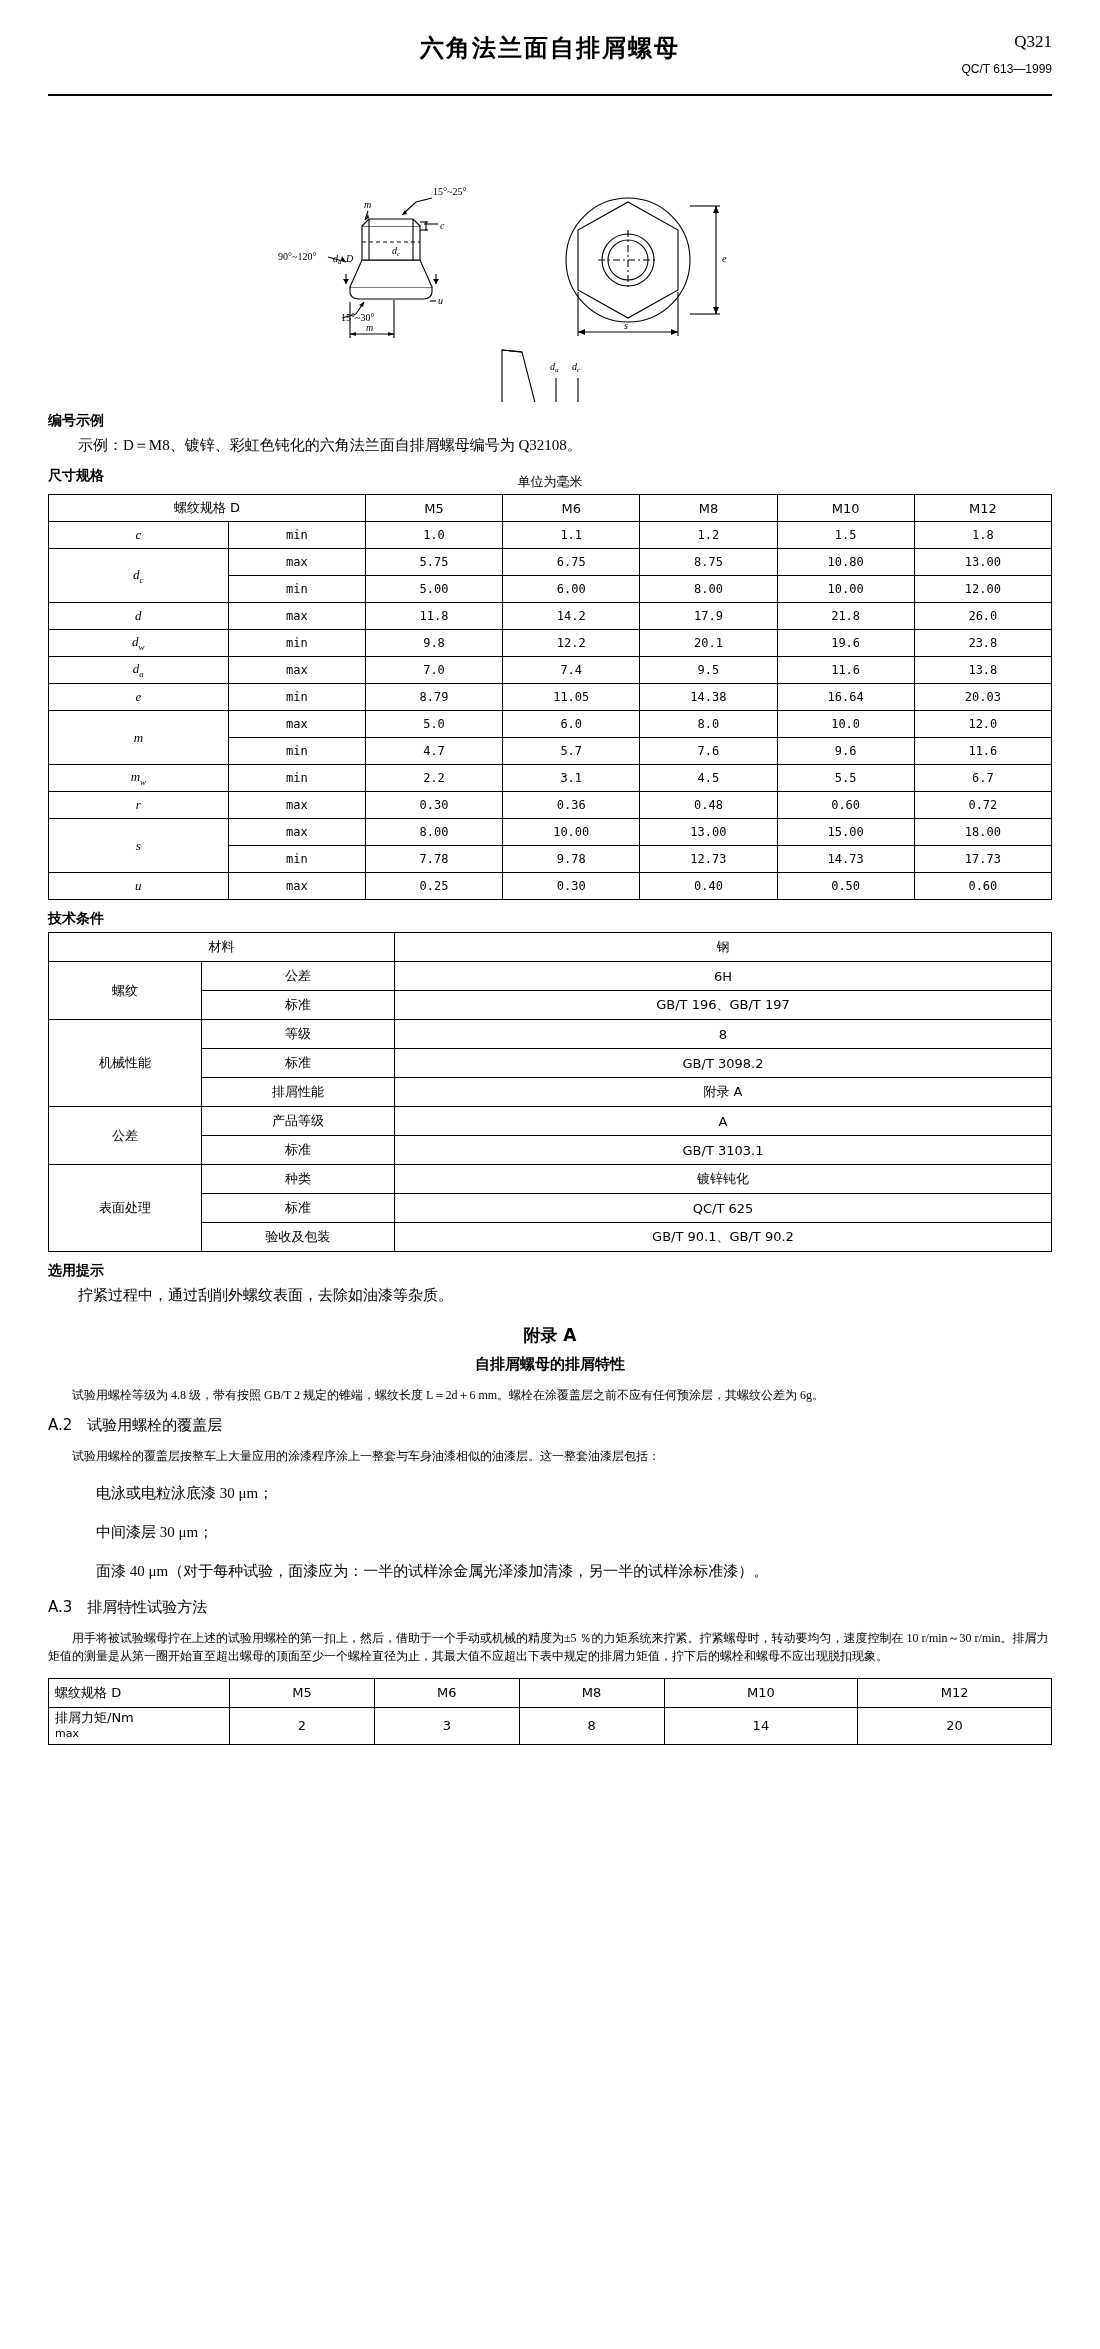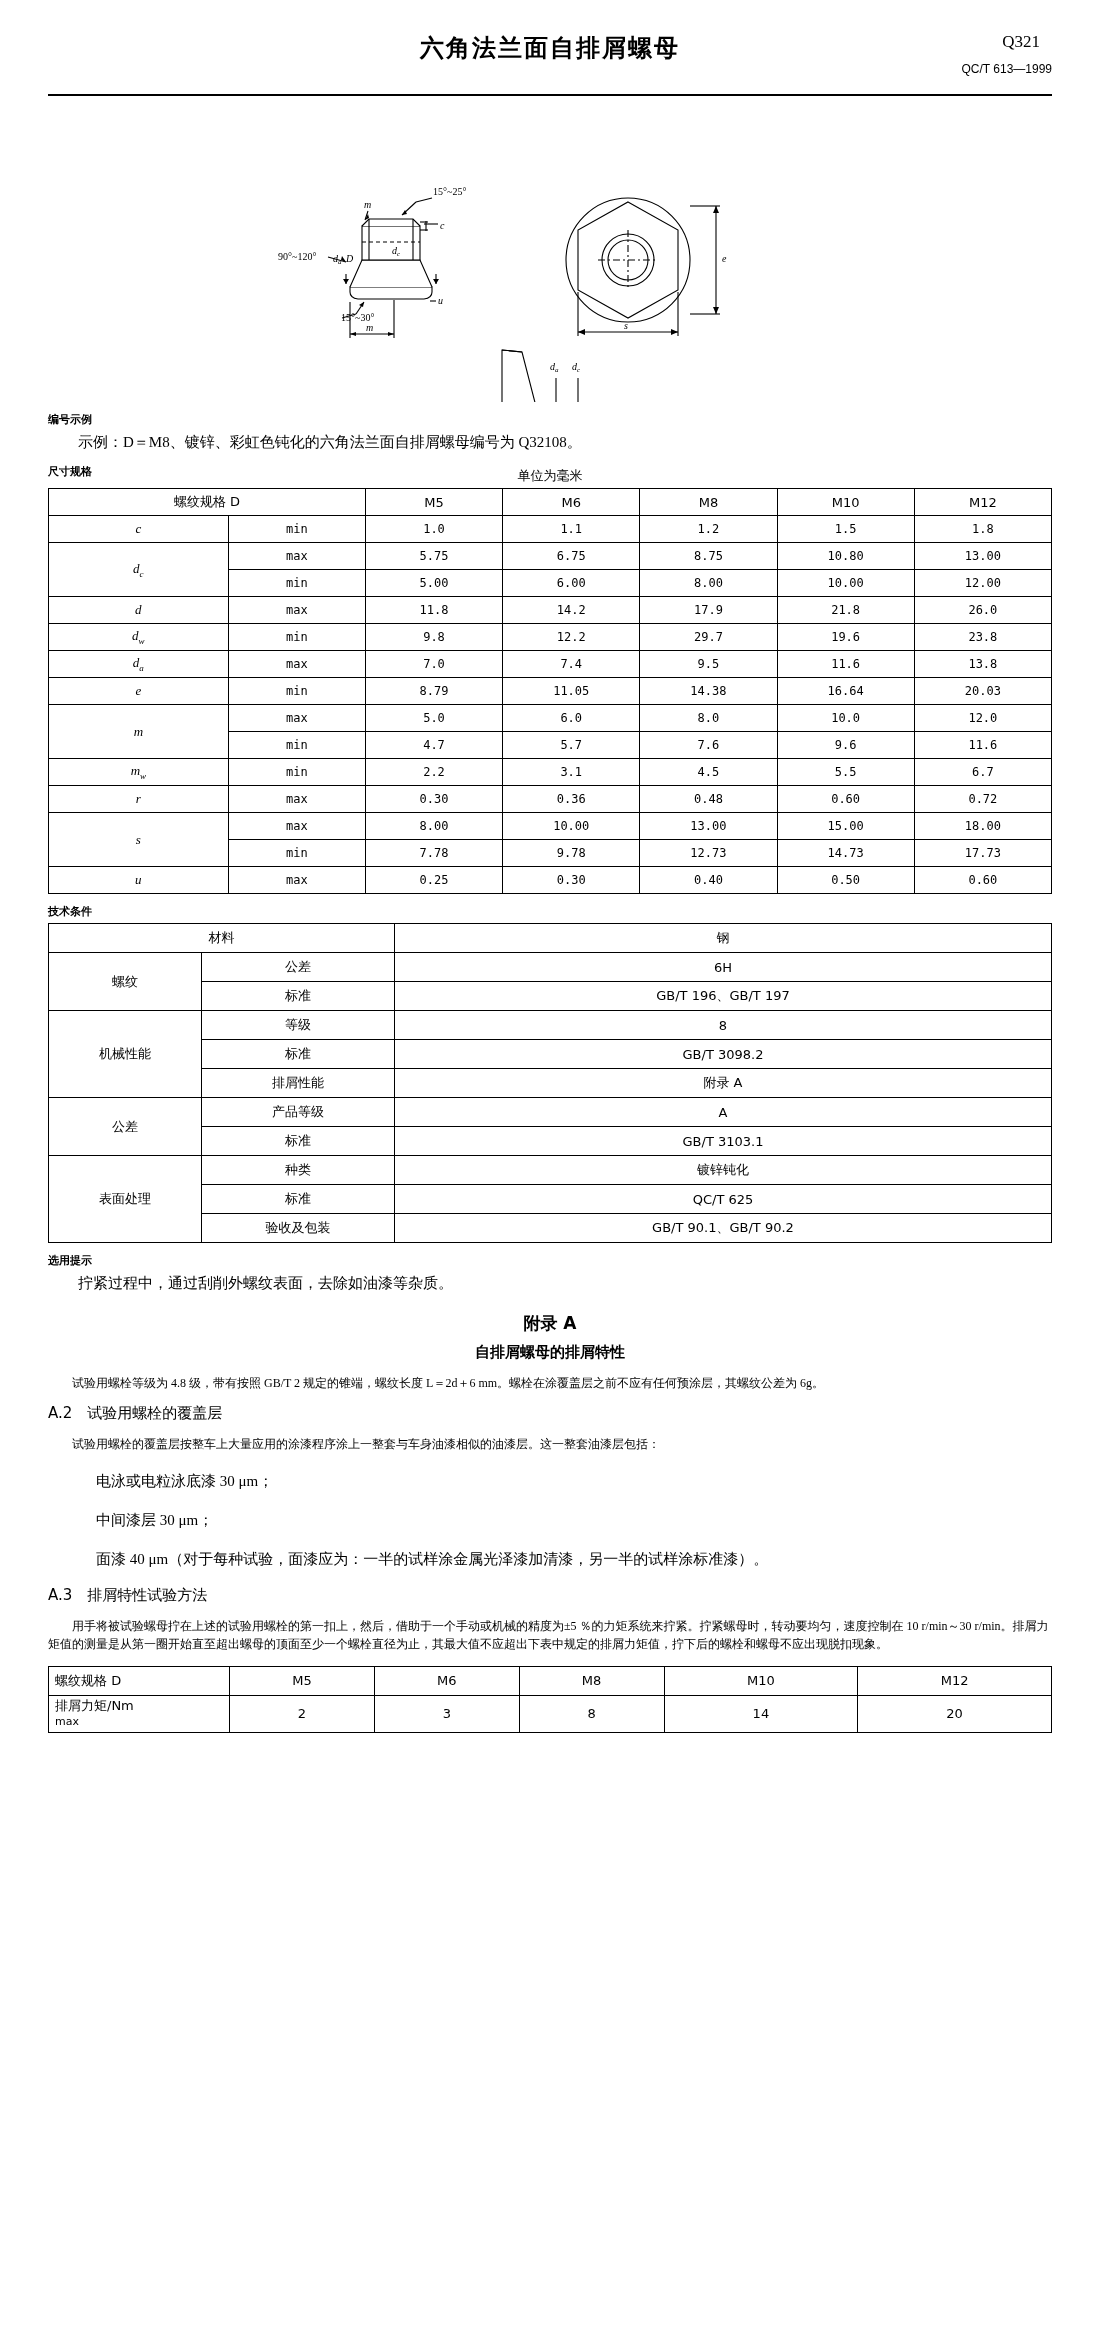--- a/index.html
+++ b/index.html
@@ -19,21 +19,21 @@
   .hdr{position:relative;height:62px;}
   .hdr-title{
     text-align:center;
     font-family:"DejaVu Sans", sans-serif;
     font-weight:bold;
     font-size:24px;
     letter-spacing:2px;
     padding-top:4px;
   }
   .hdr-code{
-    position:absolute;right:12px;top:4px;
+    position:absolute;right:0;top:4px;
     font-family:"Liberation Serif", serif;
     font-size:17px;
   }
   .hdr-std{
     position:absolute;right:0;top:34px;
     font-family:Liberation Sans, sans-serif;
     font-size:12px;
   }
   .rule{
     border:none;border-top:2px solid #000;margin:4px 0 0 0;
@@ -41,21 +41,21 @@
   
   .drawing{
     height:300px;
     position:relative;
     margin:6px 0 4px 0;
   }
   .drawing svg{display:block;margin:0 auto;}
   
   h2.sec{
     font-family:"DejaVu Sans", sans-serif;
-    font-size:11px;
+    font-size:14px;
     font-weight:bold;
     margin:10px 0 4px 0;
   }
   .para{
     font-size:15px;
     line-height:1.55;
     text-indent:2em;
     margin:2px 0;
   }
   .unit-note{
@@ -266,21 +266,21 @@
           <td class="mm">14.2</td>
           <td class="mm">17.9</td>
           <td class="mm">21.8</td>
           <td class="mm">26.0</td>
         </tr>
         <tr>
           <td class="sym" rowspan="1"><span class="sym-i">d</span><span class="sub">w</span></td>
           <td class="mm">min</td>
           <td class="mm">9.8</td>
           <td class="mm">12.2</td>
-          <td class="mm">29.7</td>
+          <td class="mm">20.1</td>
           <td class="mm">19.6</td>
           <td class="mm">23.8</td>
         </tr>
         <tr>
           <td class="sym" rowspan="1"><span class="sym-i">d</span><span class="sub">a</span></td>
           <td class="mm">max</td>
           <td class="mm">7.0</td>
           <td class="mm">7.4</td>
           <td class="mm">9.5</td>
           <td class="mm">11.6</td>

